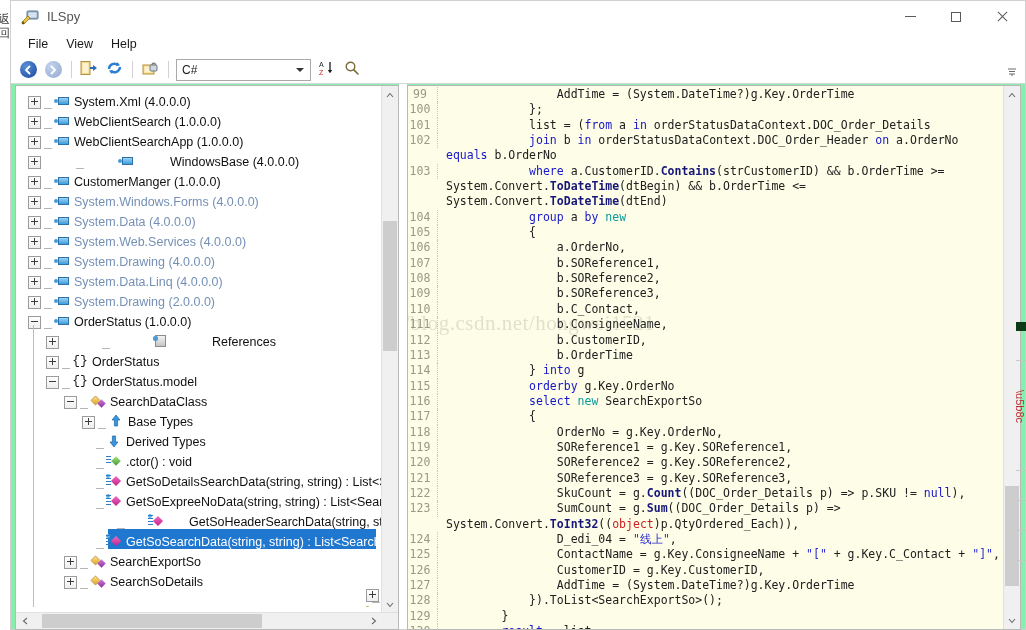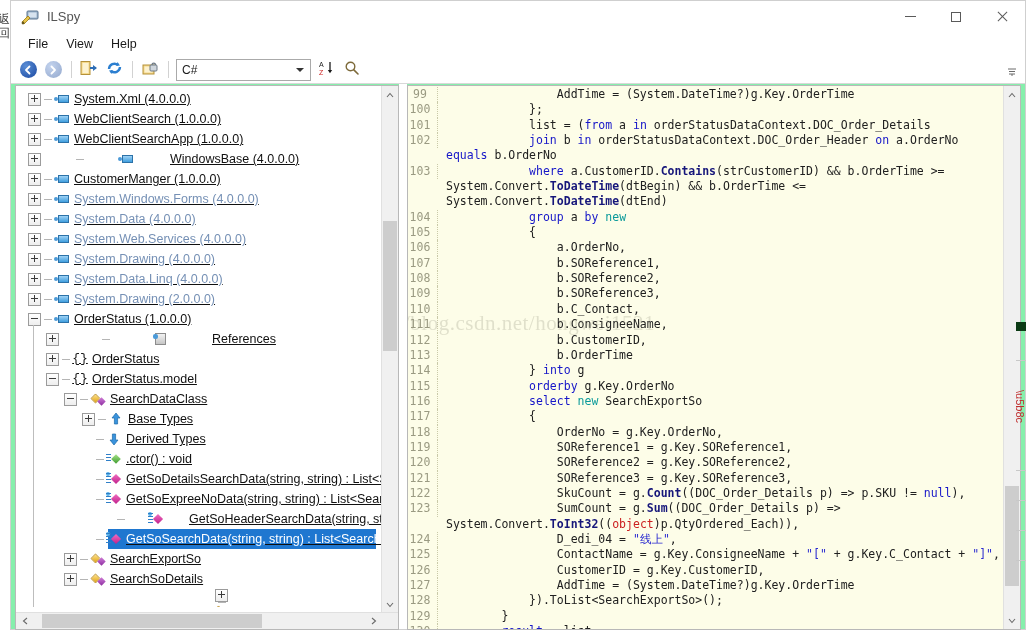--- a/index.html
+++ b/index.html
@@ -148,23 +148,22 @@
   .tree {
     position: absolute; left: 0; top: 3px;
     width: 366px; height: 518px;
     overflow: hidden;
     font-size: 12.5px;
     color: #101010;
   }
   .node {
     position: relative;
     height: 20px;
-    display: flex; align-items: center;
+    display: flex; align-items: flex-end;
     white-space: nowrap;
-    text-decoration: underline;
   }
   .expander {
     width: 11px; height: 11px;
     border: 1px solid #9b9b9b;
     background: linear-gradient(#ffffff,#eeeeee);
     position: relative;
     flex: 0 0 auto;
     margin-right: 3px;
   }
   .expander::before {

